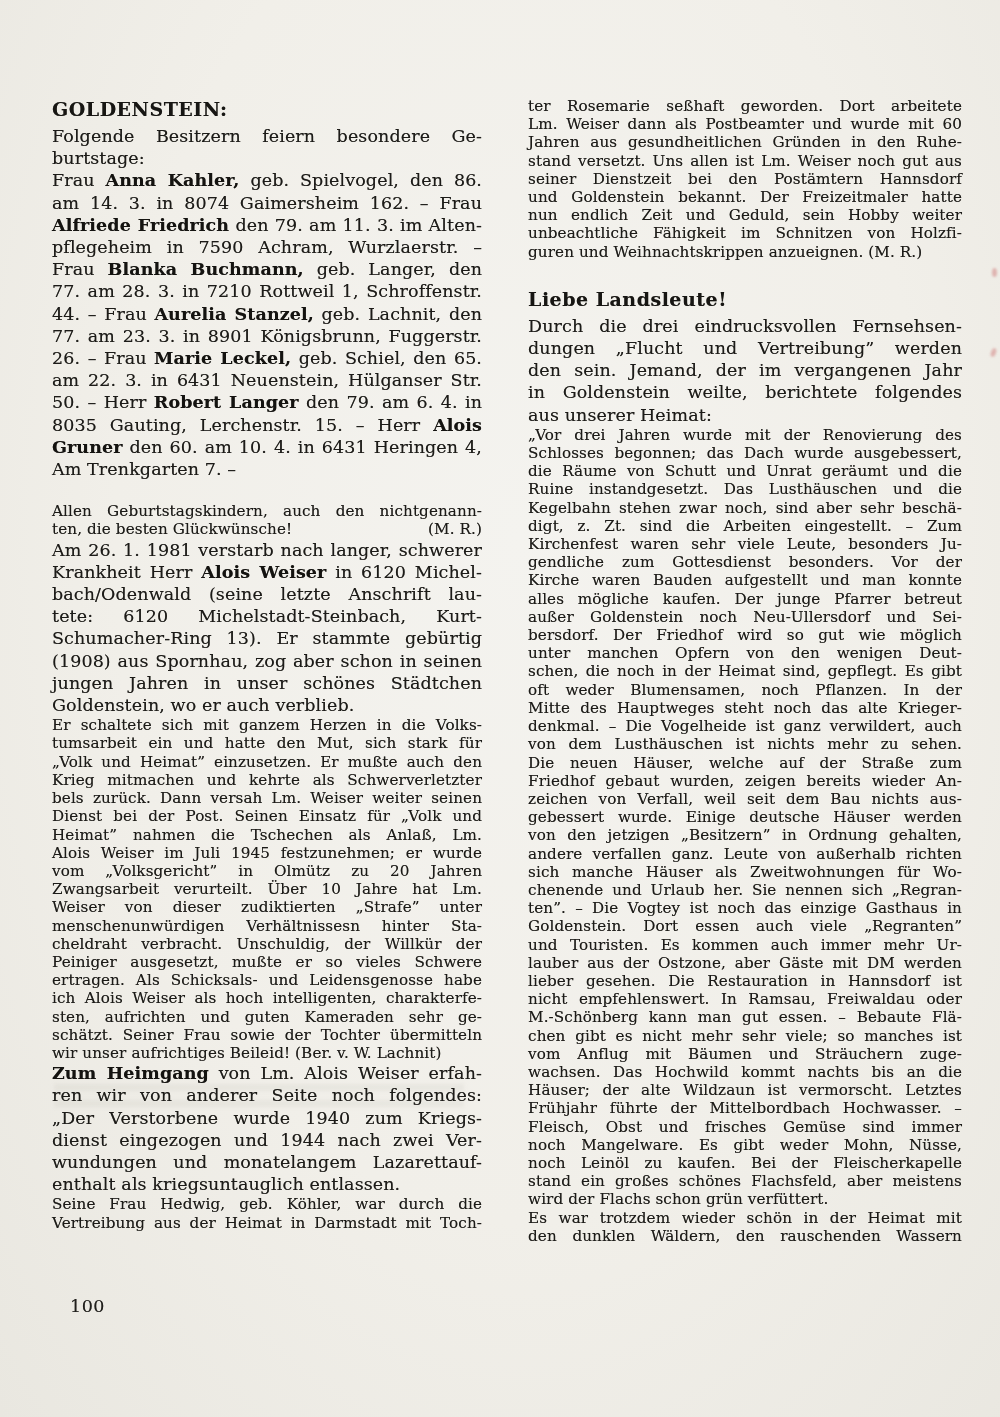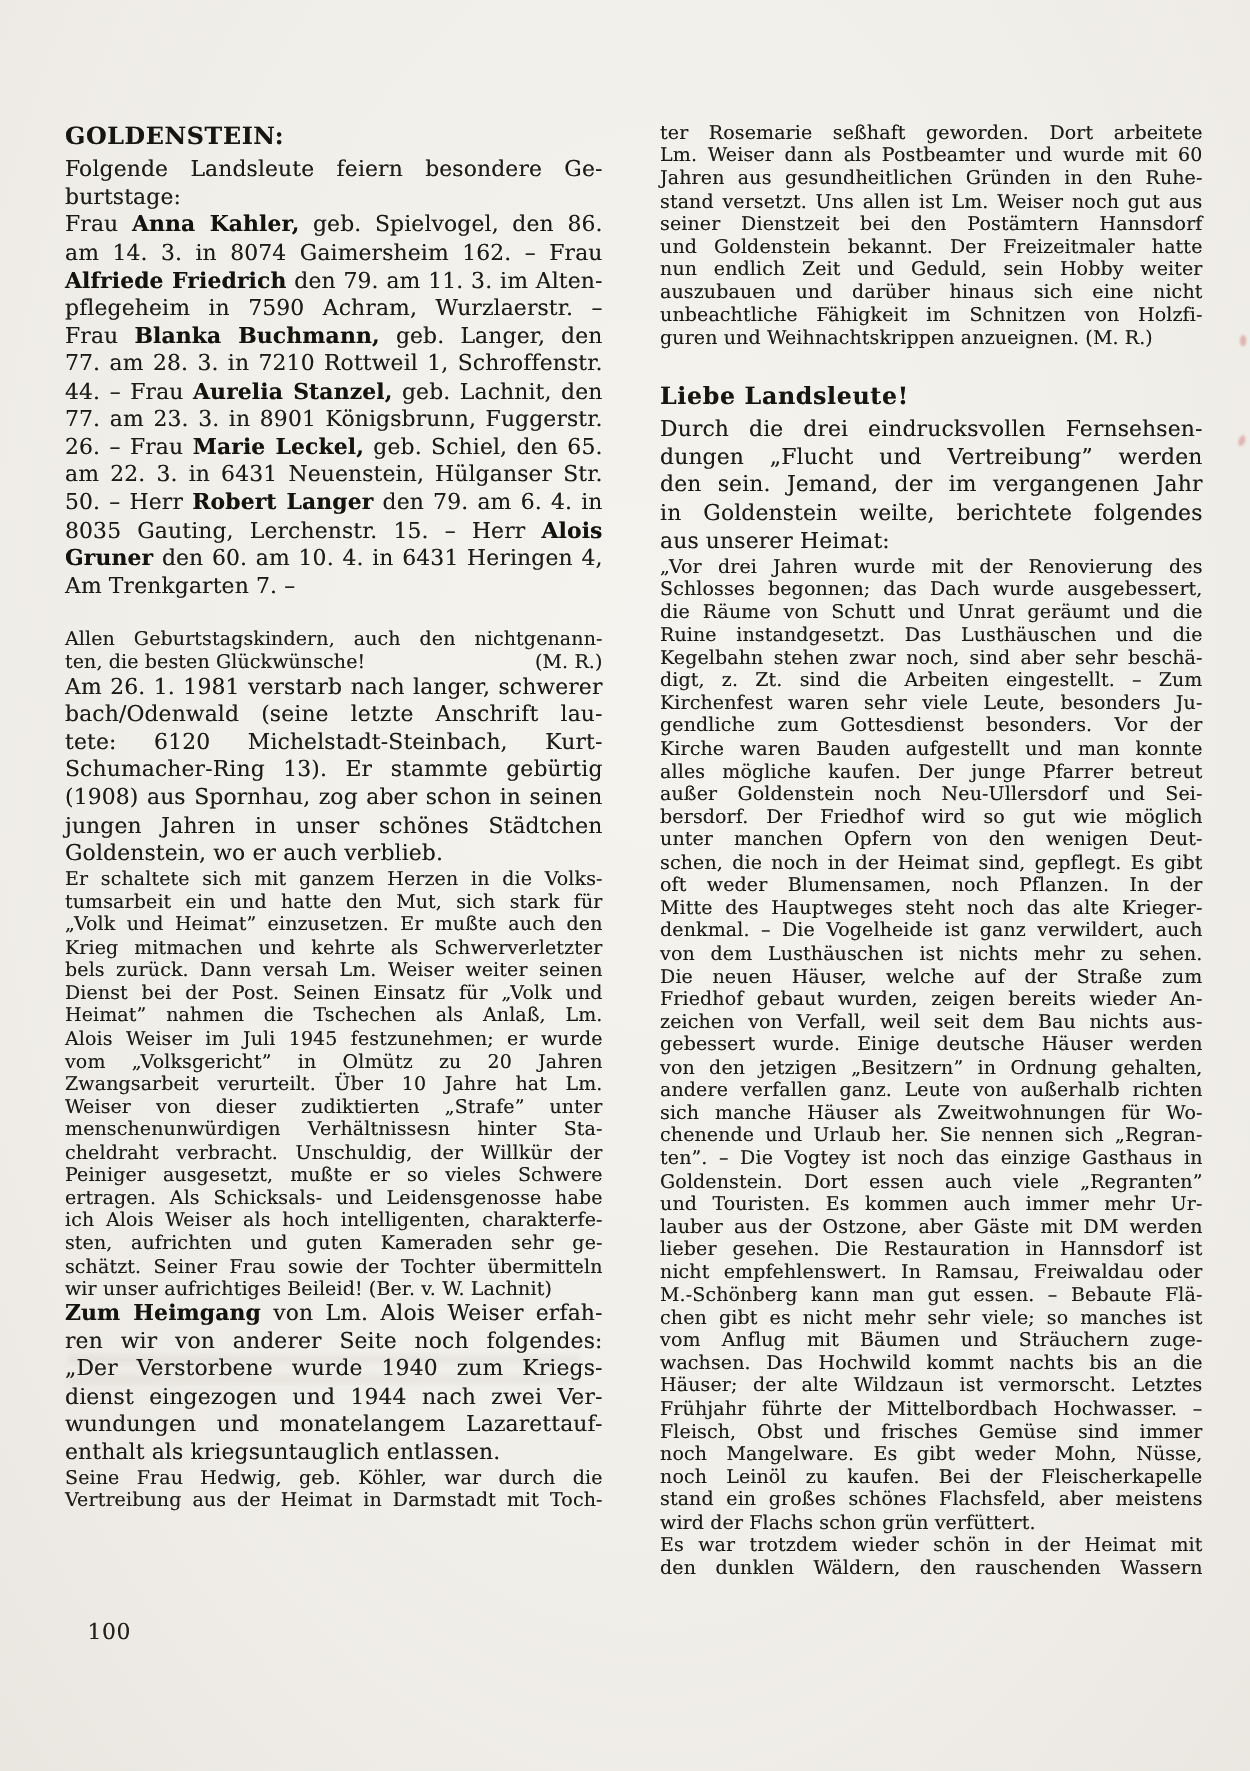--- a/index.html
+++ b/index.html
@@ -69,21 +69,21 @@
 <body>
 
 <div class="page">
   <div class="smudge"></div>
   <div class="pen-mark m1"></div>
   <div class="pen-mark m2"></div>
   <div class="columns">
     <div class="col left">
         <div class="heading">GOLDENSTEIN:</div>
         <div class="para normal">
-          <div class="line">Folgende Landsleute feiern besondere Ge-</div>
+          <div class="line">Folgende Besitzern feiern besondere Ge-</div>
           <div class="line end">burtstage:</div>
         </div>
         <div class="para normal">
           <div class="line">Frau <b>Anna Kahler,</b> geb. Spielvogel, den 86.</div>
           <div class="line">am 14. 3. in 8074 Gaimersheim 162. – Frau</div>
           <div class="line"><b>Alfriede Friedrich</b> den 79. am 11. 3. im Alten-</div>
           <div class="line">pflegeheim in 7590 Achram, Wurzlaerstr. –</div>
           <div class="line">Frau <b>Blanka Buchmann,</b> geb. Langer, den</div>
           <div class="line">77. am 28. 3. in 7210 Rottweil 1, Schroffenstr.</div>
           <div class="line">44. – Frau <b>Aurelia Stanzel,</b> geb. Lachnit, den</div>
@@ -97,20 +97,21 @@
         </div>
         <div class="para small sp-sm">
           <div class="line">Allen Geburtstagskindern, auch den nichtgenann-</div>
           <div class="line end split">
             <span>ten, die besten Glückwünsche!</span>
             <span>(M. R.)</span>
           </div>
         </div>
         <div class="para normal sp-lg">
           <div class="line">Am 26. 1. 1981 verstarb nach langer, schwerer</div>
+          <div class="line">Krankheit Herr <b>Alois Weiser</b> in 6120 Michel-</div>
           <div class="line">bach/Odenwald (seine letzte Anschrift lau-</div>
           <div class="line">tete: 6120 Michelstadt-Steinbach, Kurt-</div>
           <div class="line">Schumacher-Ring 13). Er stammte gebürtig</div>
           <div class="line">(1908) aus Spornhau, zog aber schon in seinen</div>
           <div class="line">jungen Jahren in unser schönes Städtchen</div>
           <div class="line end">Goldenstein, wo er auch verblieb.</div>
         </div>
         <div class="para small">
           <div class="line">Er schaltete sich mit ganzem Herzen in die Volks-</div>
           <div class="line">tumsarbeit ein und hatte den Mut, sich stark für</div>
@@ -147,21 +148,20 @@
       </div>
     <div class="col right">
         <div class="para small">
           <div class="line">ter Rosemarie seßhaft geworden. Dort arbeitete</div>
           <div class="line">Lm. Weiser dann als Postbeamter und wurde mit 60</div>
           <div class="line">Jahren aus gesundheitlichen Gründen in den Ruhe-</div>
           <div class="line">stand versetzt. Uns allen ist Lm. Weiser noch gut aus</div>
           <div class="line">seiner Dienstzeit bei den Postämtern Hannsdorf</div>
           <div class="line">und Goldenstein bekannt. Der Freizeitmaler hatte</div>
           <div class="line">nun endlich Zeit und Geduld, sein Hobby weiter</div>
-          <div class="line">auszubauen und darüber hinaus sich eine nicht</div>
           <div class="line">unbeachtliche Fähigkeit im Schnitzen von Holzfi-</div>
           <div class="line end">guren und Weihnachtskrippen anzueignen. (M. R.)</div>
         </div>
         <div class="heading sp-md">Liebe Landsleute!</div>
         <div class="para normal">
           <div class="line">Durch die drei eindrucksvollen Fernsehsen-</div>
           <div class="line">dungen „Flucht und Vertreibung” werden</div>
           <div class="line">den sein. Jemand, der im vergangenen Jahr</div>
           <div class="line">in Goldenstein weilte, berichtete folgendes</div>
           <div class="line end">aus unserer Heimat:</div>

